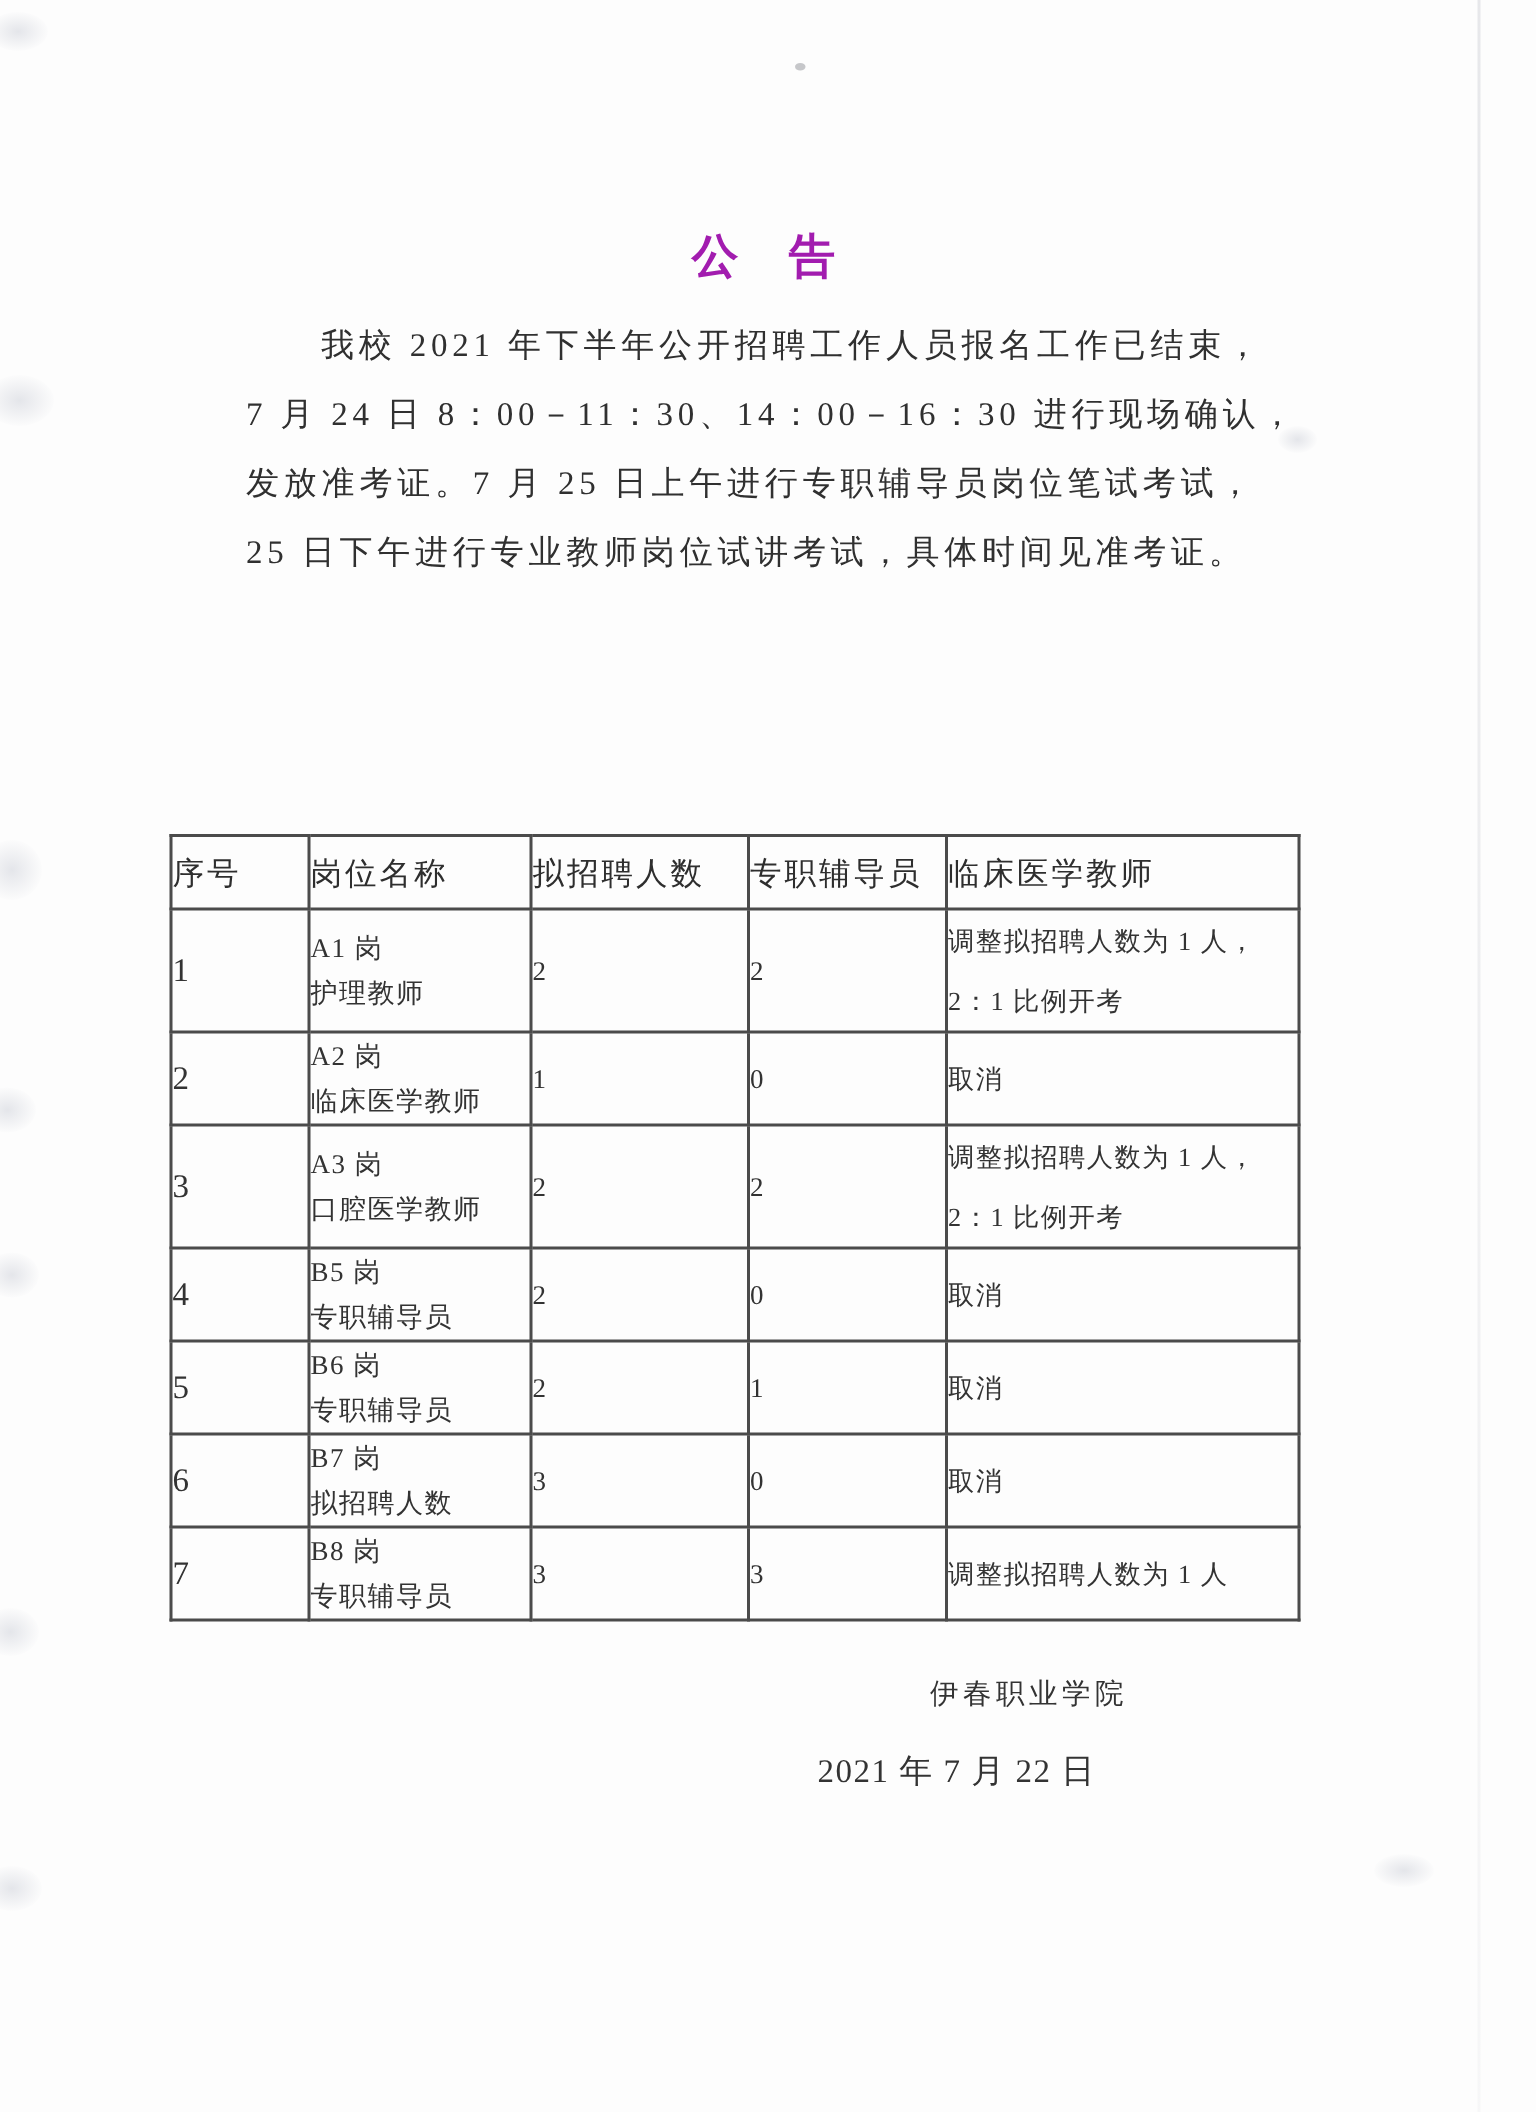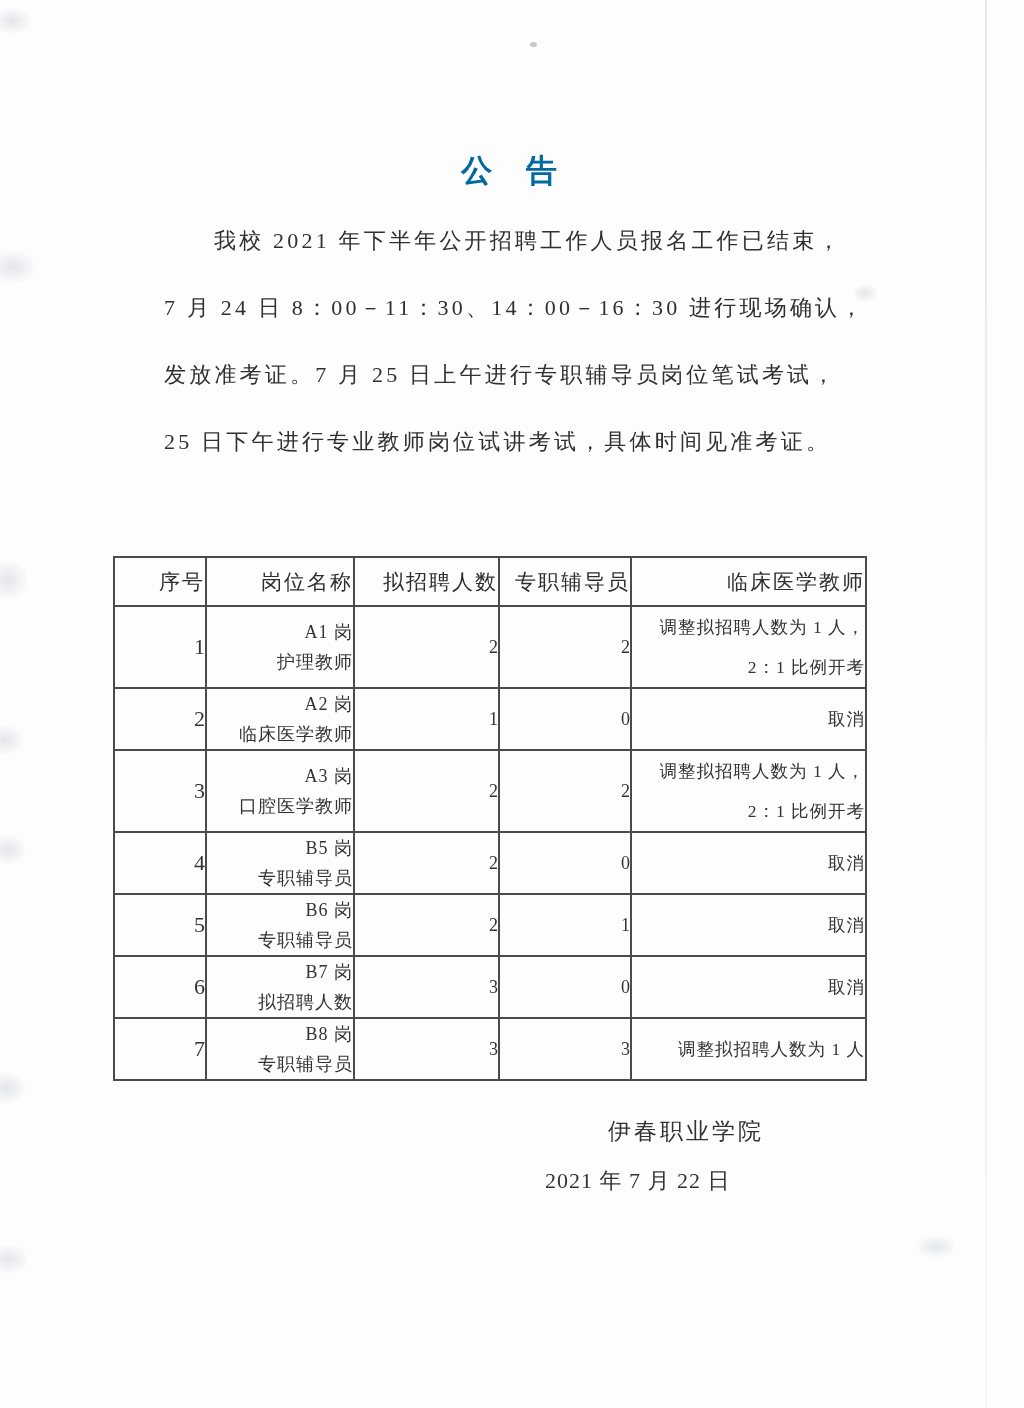--- a/index.html
+++ b/index.html
@@ -45,28 +45,28 @@
   .doc-title {
     position: absolute;
     top: 150px;
     left: 0;
     width: 1024px;
     text-align: center;
     font-size: 31px;
     font-weight: 700;
     letter-spacing: 6px;
     word-spacing: 14px;
-    color: #0369a1;
+    color: #a21caf;
   }
   .body-para {
     position: absolute;
     left: 164px;
     width: 760px;
     font-size: 22px;
-    line-height: 67px;
+    line-height: 46px;
     letter-spacing: 3.2px;
     white-space: pre-line;
     text-indent: 50px;
     color: #303030;
   }
   .para-1 { top: 207px; }
   .para-2 { top: 408px; }
   .table-title {
     position: absolute;
     top: 517px;
@@ -81,21 +81,21 @@
   table.plan-table {
     position: absolute;
     left: 113px;
     top: 556px;
     width: 752px;
     border-collapse: collapse;
     table-layout: fixed;
   }
   .plan-table th, .plan-table td {
     border: 2px solid #4b4b4b;
-    text-align: right;
+    text-align: left;
     vertical-align: middle;
     padding: 0;
     font-weight: normal;
     color: #333333;
   }
   .plan-table thead th {
     font-size: 21px;
     letter-spacing: 2px;
     color: #2e2e2e;
   }
@@ -120,21 +120,21 @@
     line-height: 40px;
     letter-spacing: 1px;
     white-space: pre-line;
   }
   .sig-org {
     position: absolute;
     top: 1116px;
     left: 560px;
     width: 252px;
     text-align: center;
-    font-size: 23px;
+    font-size: 19px;
     letter-spacing: 3px;
     color: #333333;
   }
   .sig-date {
     position: absolute;
     top: 1166px;
     left: 545px;
     width: 300px;
     font-size: 22px;
     letter-spacing: 1px;

